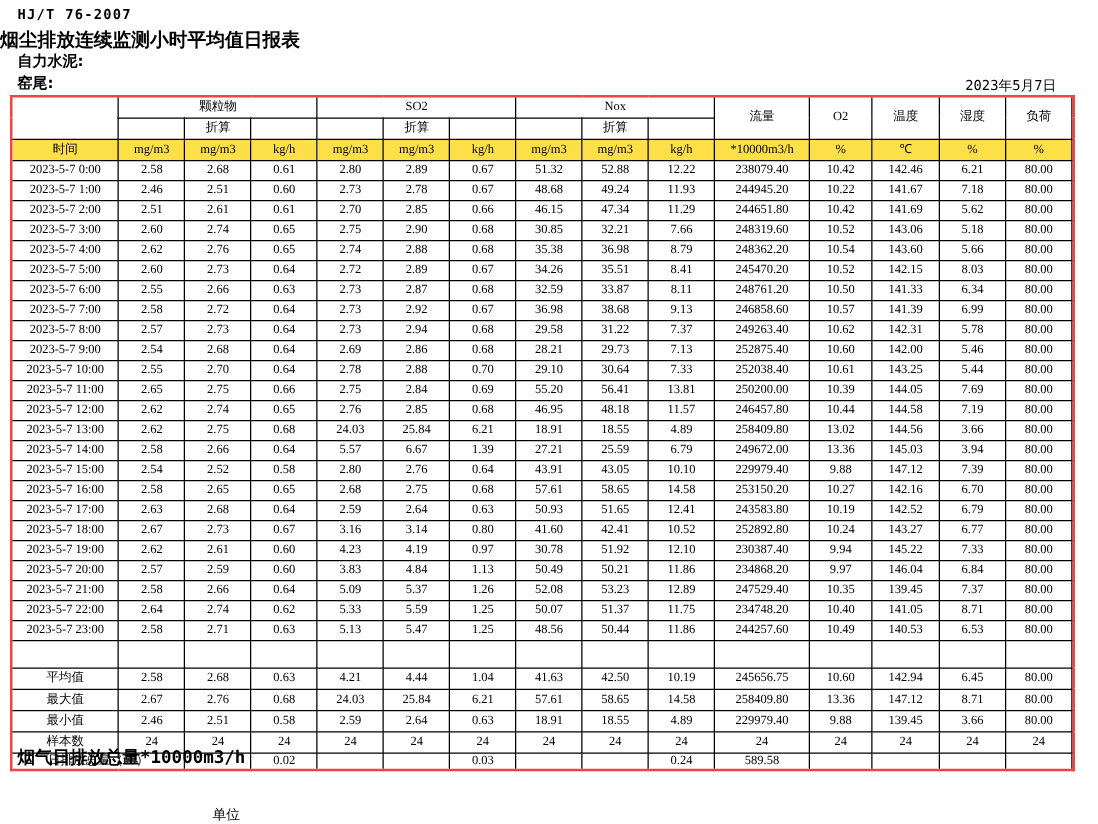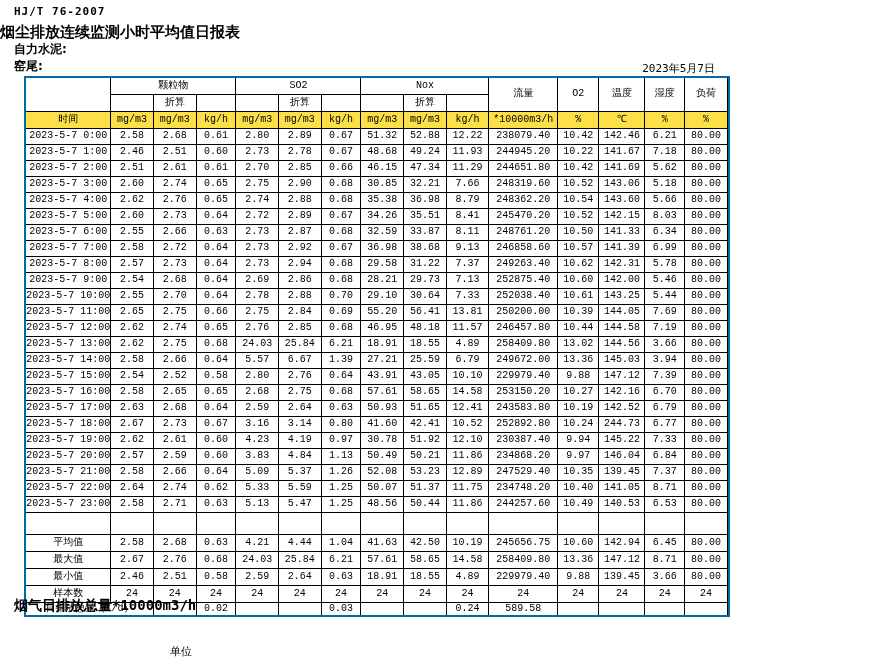--- a/index.html
+++ b/index.html
@@ -1,19 +1,19 @@
 <!DOCTYPE html>
 <html><head>
 <meta charset="utf-8">
 <style>
   * { box-sizing: border-box; margin: 0; padding: 0; }
   html, body { background: #ffffff; }
   .page {
     position: relative;
-    width: 730px;
+    width: 860px;
     height: 659px;
     background: #ffffff;
     font-family: "DejaVu Sans", sans-serif;
     color: #000;
     overflow: hidden;
   }
   .std-code {
     position: absolute; left: 14px; top: 5px;
     font-size: 11px; font-weight: bold; letter-spacing: 1px;
     font-family: "DejaVu Sans Mono", monospace;
@@ -22,25 +22,25 @@
     position: absolute; left: 0; top: 23px; width: 878px;
     text-align: left; font-size: 15px; font-weight: bold;
   }
   .company { position: absolute; left: 14px; top: 41px; font-size: 12px; font-weight: bold; text-align: right; }
   .station { position: absolute; left: 14px; top: 58px; font-size: 12px; font-weight: bold; }
   .date {
     position: absolute; right: 15px; top: 61px;
     font-size: 11px; font-family: "DejaVu Sans Mono", "DejaVu Sans", monospace;
   }
   table.report {
-    position: absolute; left: 24px; top: 76px;
+    position: absolute; left: 8px; top: 76px;
     border-collapse: collapse;
-    border: 2px solid #0369a1;
+    border: 2px solid #ef4444;
     table-layout: fixed;
-    font-family: Liberation Mono, monospace;
+    font-family: Liberation Serif, serif;
     font-size: 10px;
   }
   table.report td, table.report th {
     border: 1px solid #000;
     text-align: center;
     vertical-align: middle;
     font-weight: normal;
     padding: 0;
     height: 16px;
     line-height: 14px;
@@ -452,21 +452,21 @@
           <td>2.73</td>
           <td>0.67</td>
           <td>3.16</td>
           <td>3.14</td>
           <td>0.80</td>
           <td class="vt">41.60</td>
           <td class="vt">42.41</td>
           <td class="vt">10.52</td>
           <td class="vt">252892.80</td>
           <td class="vb">10.24</td>
-          <td class="vt">244.73</td>
+          <td class="vt">143.27</td>
           <td class="vt">6.77</td>
           <td class="vt">80.00</td>
         </tr>
         <tr>
           <td class="time-cell">2023-5-7 19:00</td>
           <td>2.62</td>
           <td>2.61</td>
           <td>0.60</td>
           <td>4.23</td>
           <td>4.19</td>

